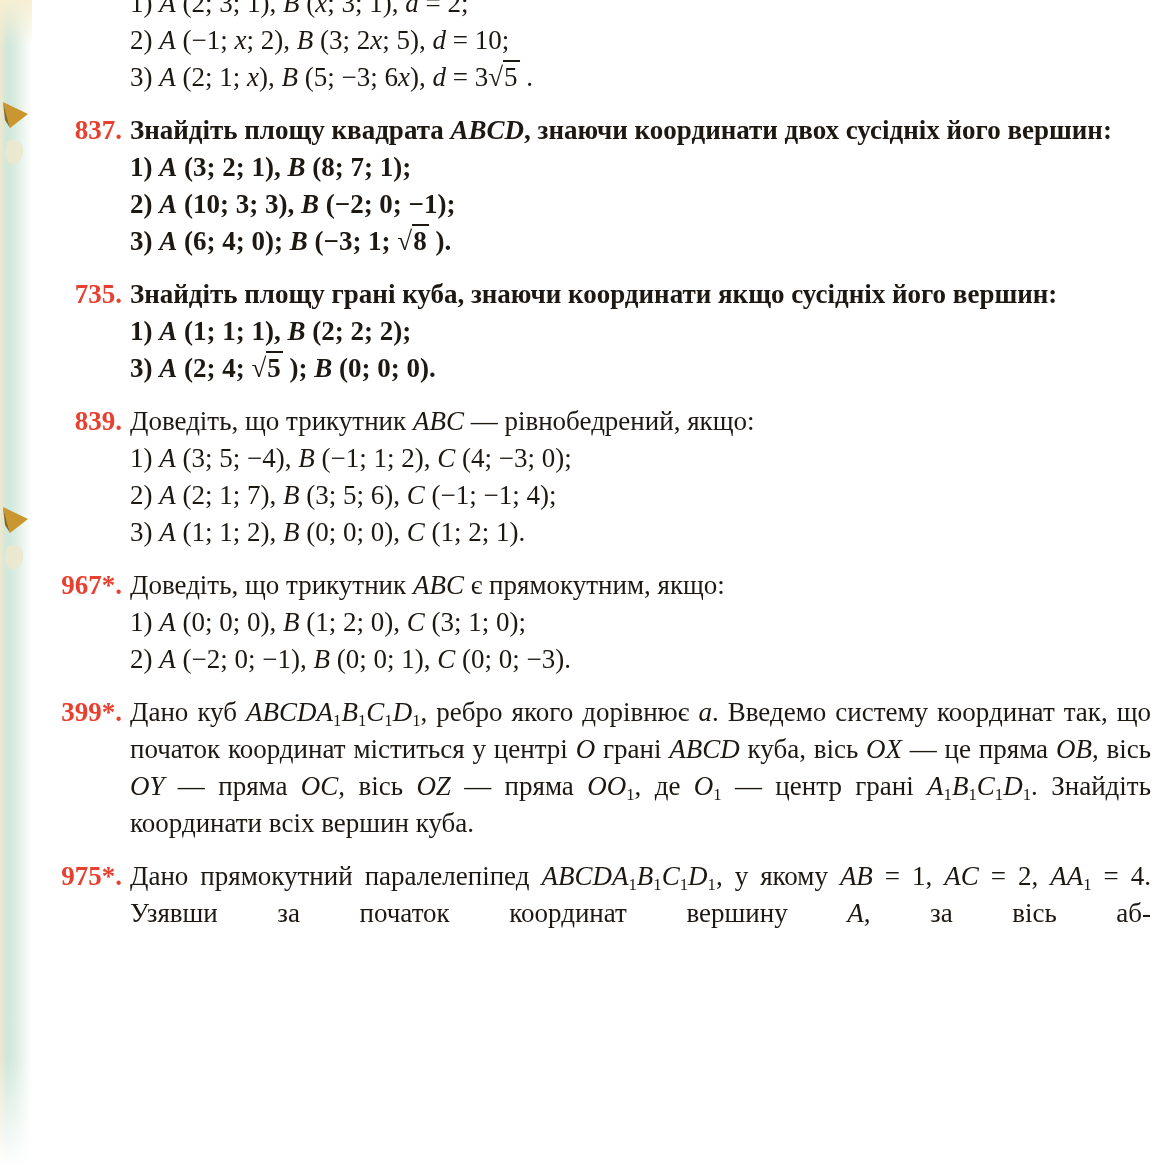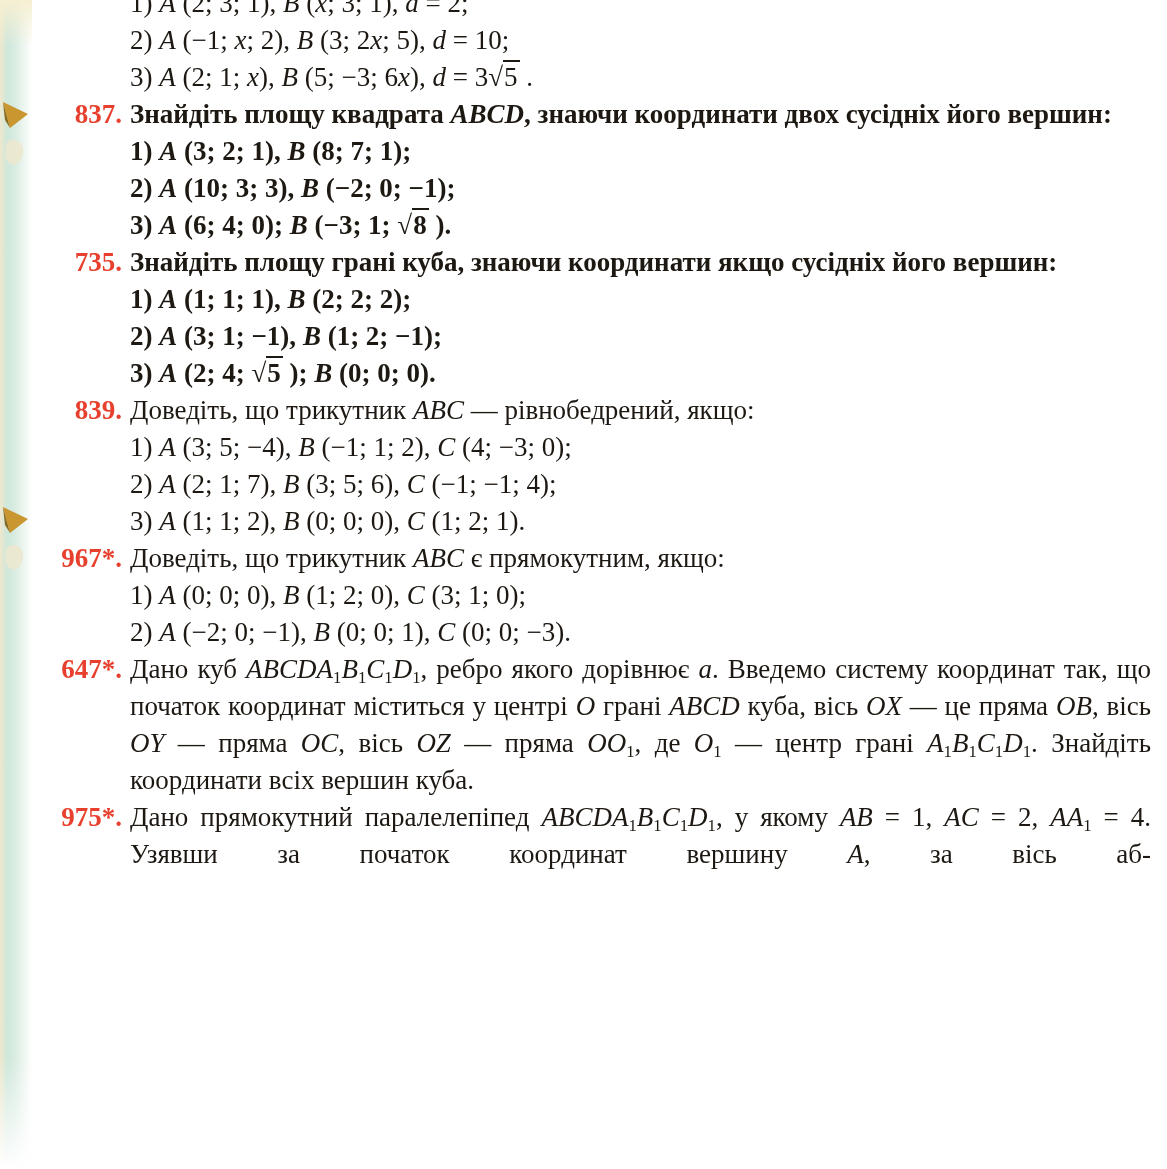--- a/index.html
+++ b/index.html
@@ -26,21 +26,21 @@
     background: linear-gradient(0deg, #ffffff 0%, rgba(255,255,255,0) 100%);
   }
   .marker { position: absolute; left: 1px; }
   .m1 { top: 98px; }
   .m2 { top: 503px; }
 
   .content {
     position: absolute; left: 30px; top: -15px;
     width: 1127px; padding-right: 6px;
   }
-  .problem { display: flex; margin-top: 0; }
+  .problem { display: flex; margin-top: 16px; }
   .frag { margin-top: 0; }
   .pnum {
     flex: 0 0 100px;
     text-align: right;
     padding-right: 8px;
     color: #e8402e;
     font-weight: bold;
     font-size: 27px;
     line-height: 37px;
     white-space: nowrap;
@@ -93,21 +93,20 @@
         <p class="item">2) <i>A</i> (10; 3; 3), <i>B</i> (−2; 0; −1);</p>
         <p class="item">3) <i>A</i> (6; 4; 0); <i>B</i> (−3; 1; <span class="sqrt">√<span class="rad">8</span></span> ).</p>
       </div>
     </section>
 
     <section class="problem">
       <div class="pnum">735.</div>
       <div class="pbody bold">
         <p class="stmt">Знайдіть площу грані куба, знаючи координати якщо сусідніх його вершин:</p>
         <p class="item">1) <i>A</i> (1; 1; 1), <i>B</i> (2; 2; 2);</p>
-        <p class="item">2) <i>A</i> (3; 1; −1), <i>B</i> (1; 2; −1);</p>
         <p class="item">3) <i>A</i> (2; 4; <span class="sqrt">√<span class="rad">5</span></span> ); <i>B</i> (0; 0; 0).</p>
       </div>
     </section>
 
     <section class="problem">
       <div class="pnum">839.</div>
       <div class="pbody">
         <p class="stmt">Доведіть, що трикутник <i>ABC</i> — рівнобедрений, якщо:</p>
         <p class="item">1) <i>A</i> (3; 5; −4), <i>B</i> (−1; 1; 2), <i>C</i> (4; −3; 0);</p>
         <p class="item">2) <i>A</i> (2; 1; 7), <i>B</i> (3; 5; 6), <i>C</i> (−1; −1; 4);</p>
@@ -119,21 +118,21 @@
     <section class="problem">
       <div class="pnum">967*.</div>
       <div class="pbody">
         <p class="stmt">Доведіть, що трикутник <i>ABC</i> є прямокутним, якщо:</p>
         <p class="item">1) <i>A</i> (0; 0; 0), <i>B</i> (1; 2; 0), <i>C</i> (3; 1; 0);</p>
         <p class="item">2) <i>A</i> (−2; 0; −1), <i>B</i> (0; 0; 1), <i>C</i> (0; 0; −3).</p>
       </div>
     </section>
 
     <section class="problem">
-      <div class="pnum">647*.</div>
+      <div class="pnum">399*.</div>
       <div class="pbody">
         <p class="para">Дано куб <i>ABCDA</i><sub>1</sub><i>B</i><sub>1</sub><i>C</i><sub>1</sub><i>D</i><sub>1</sub>, ребро якого дорівнює <i>a</i>. Введемо систему координат так, що початок координат міститься у центрі <i>O</i> грані <i>ABCD</i> куба, вісь <i>OX</i> — це пряма <i>OB</i>, вісь <i>OY</i> — пряма <i>OC</i>, вісь <i>OZ</i> — пряма <i>OO</i><sub>1</sub>, де <i>O</i><sub>1</sub> — центр грані <i>A</i><sub>1</sub><i>B</i><sub>1</sub><i>C</i><sub>1</sub><i>D</i><sub>1</sub>. Знайдіть координати всіх вершин куба.</p>
       </div>
     </section>
 
     <section class="problem">
       <div class="pnum">975*.</div>
       <div class="pbody">
         <p class="para jlast">Дано прямокутний паралелепіпед <i>ABCDA</i><sub>1</sub><i>B</i><sub>1</sub><i>C</i><sub>1</sub><i>D</i><sub>1</sub>, у якому <i>AB</i> = 1, <i>AC</i> = 2, <i>AA</i><sub>1</sub> = 4. Узявши за початок координат вершину <i>A</i>, за вісь аб-</p>
       </div>

